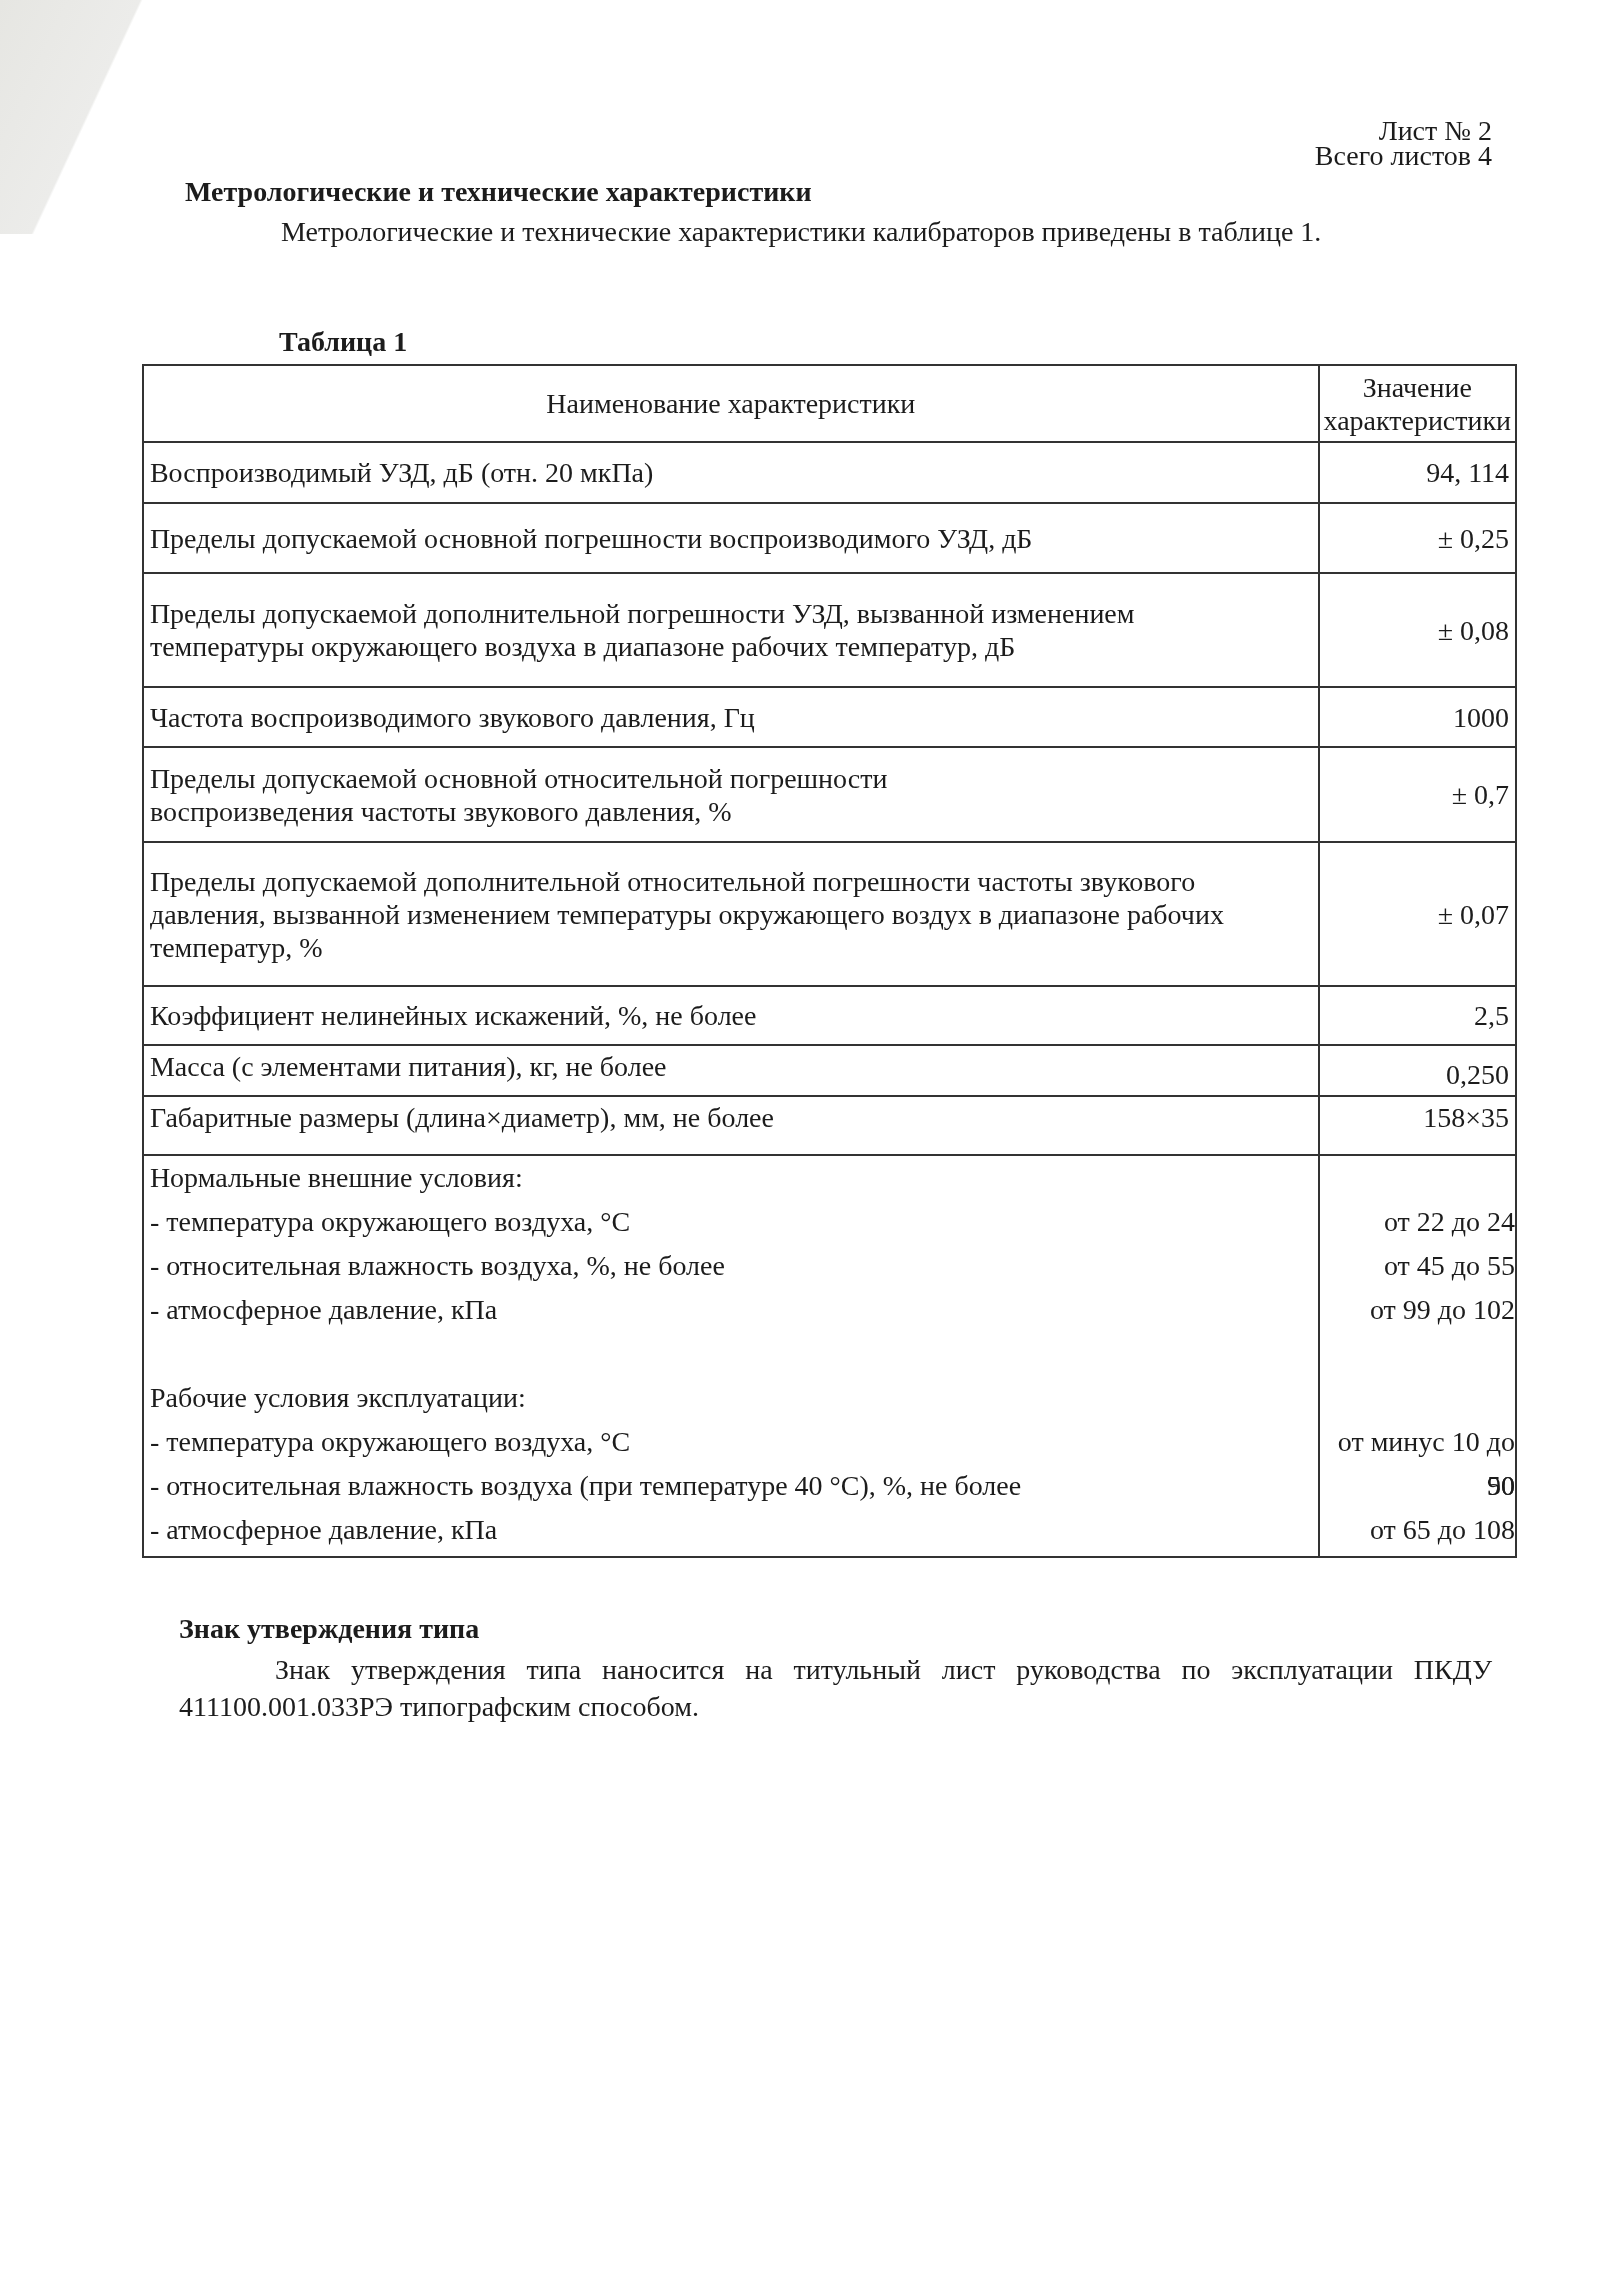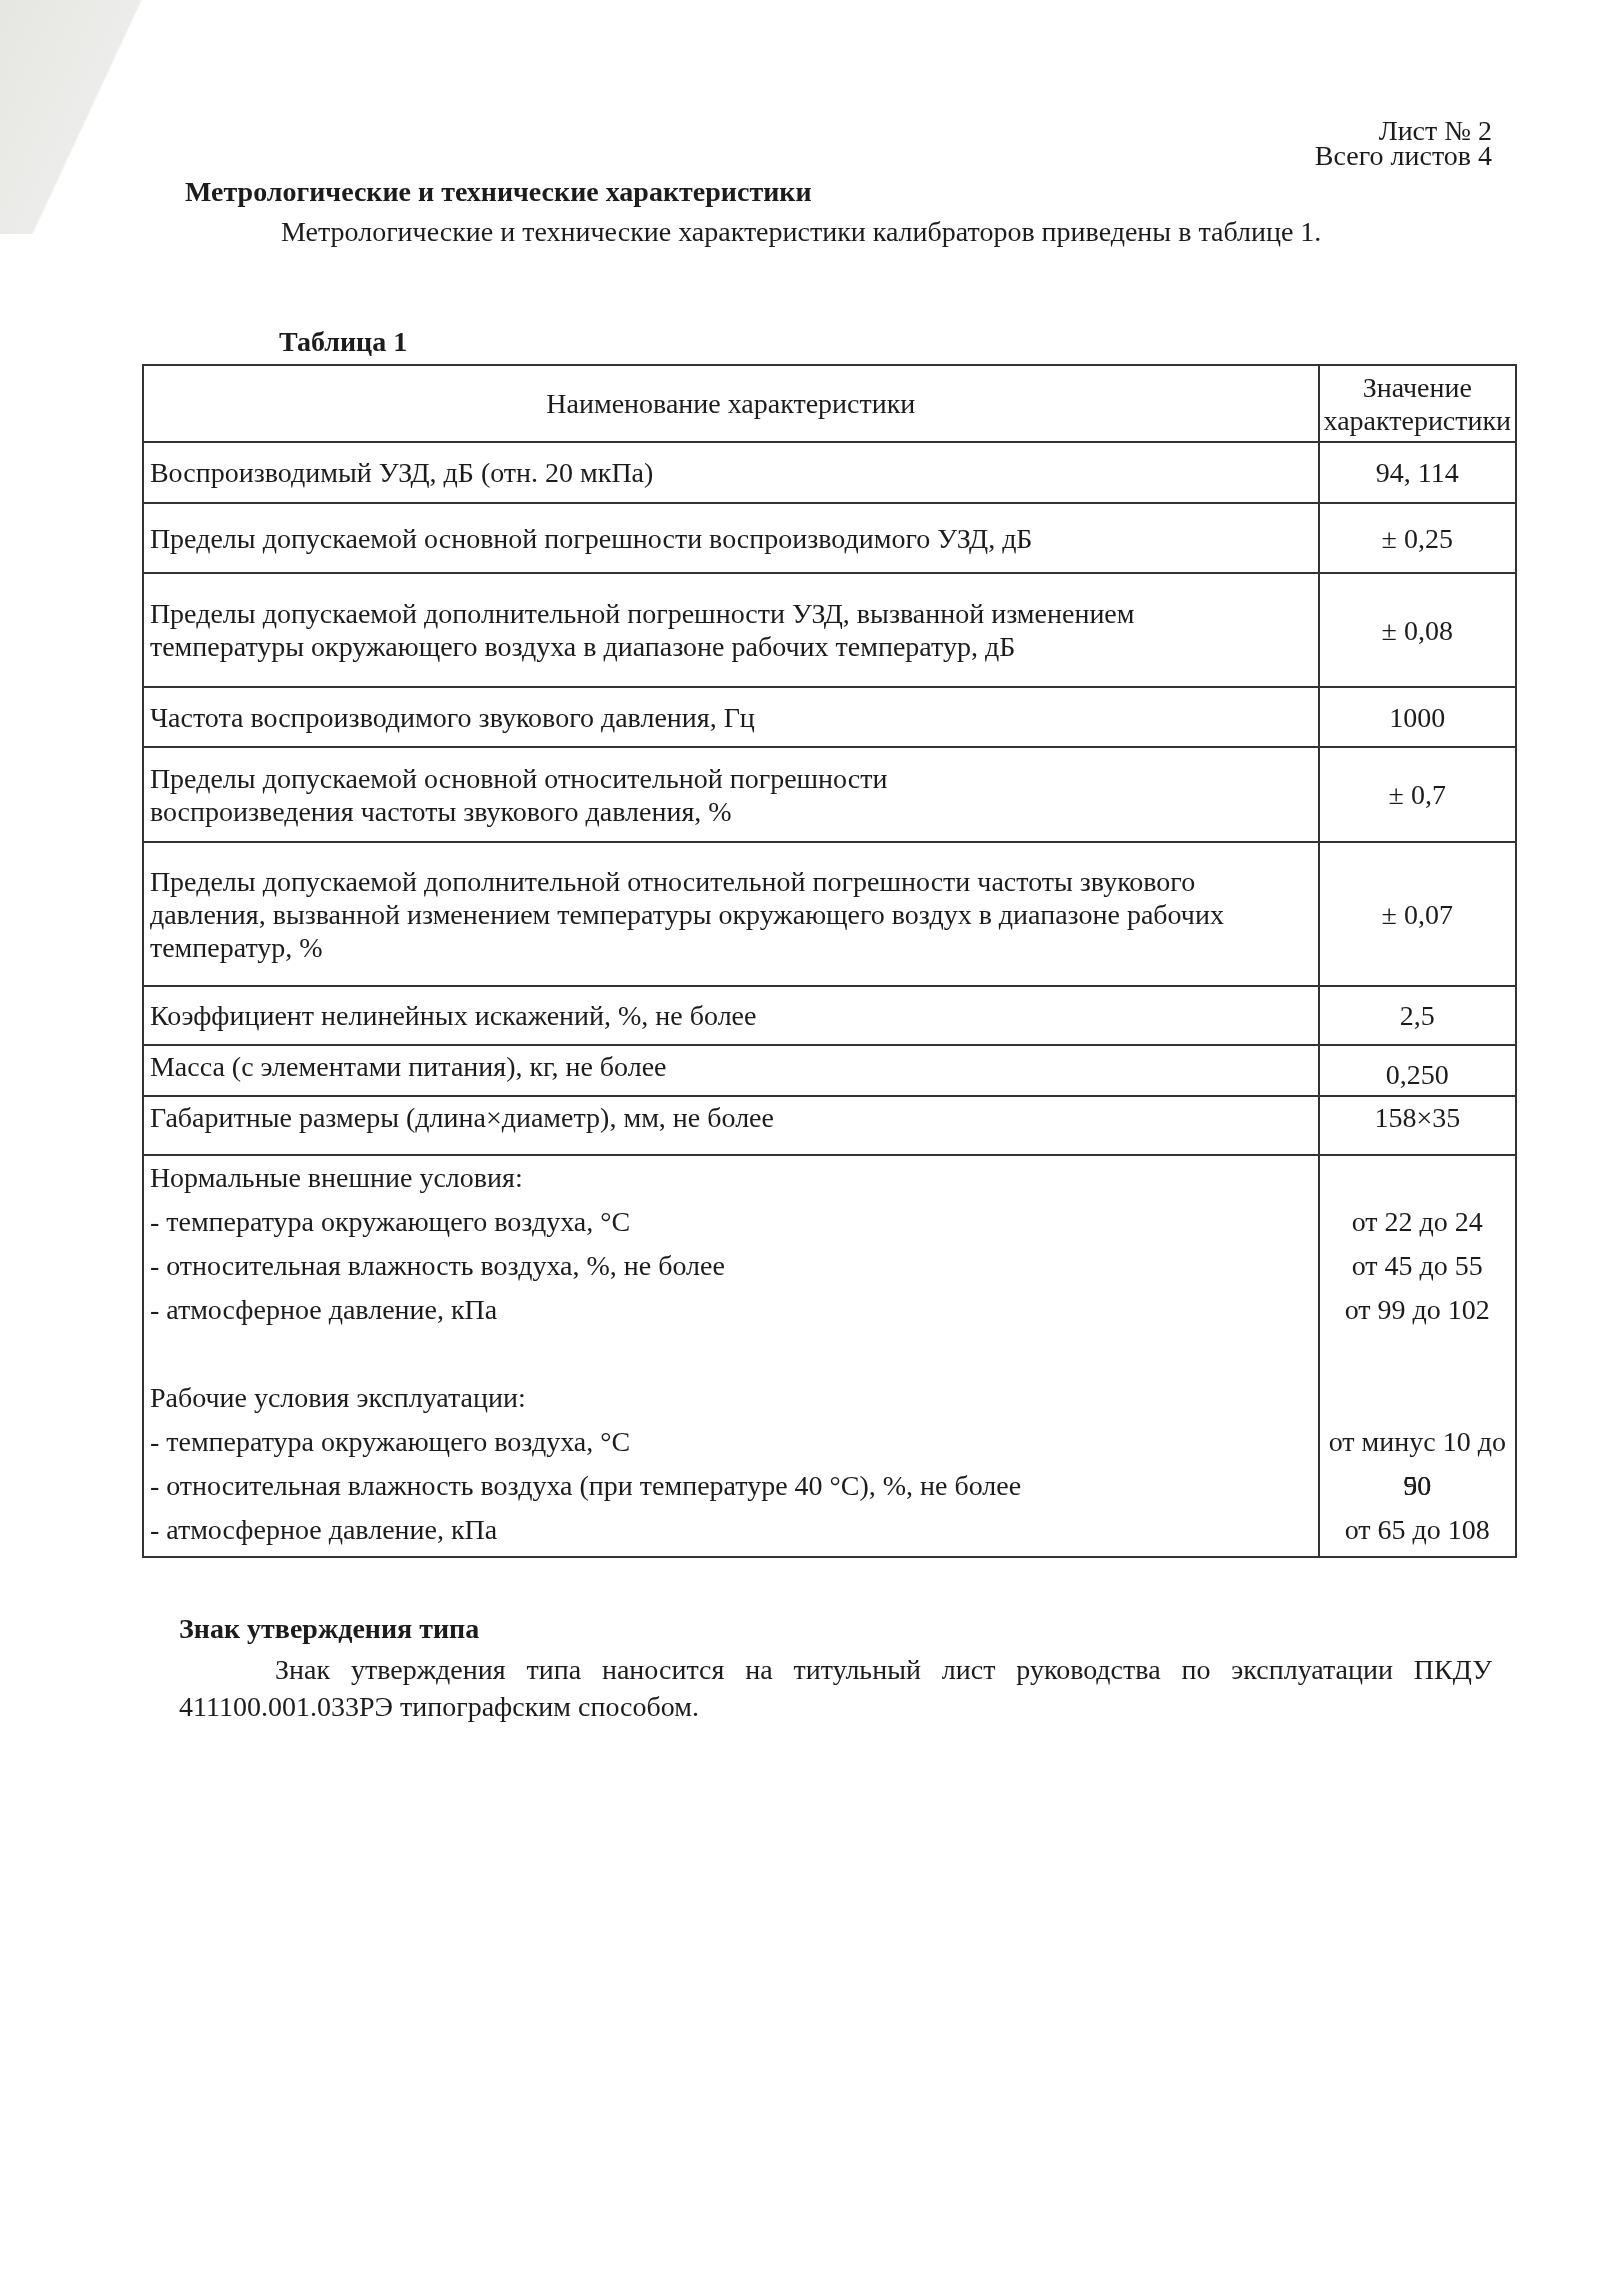--- a/index.html
+++ b/index.html
@@ -10,21 +10,21 @@
   .abs { position:absolute; white-space:nowrap; line-height:1; }
   .sheet-no { right:131px; top:117px; }
   .sheet-total { right:131px; top:142px; }
   .heading { left:185px; top:178px; font-weight:bold; }
   .para { left:185px; width:1307px; font-size:28px; line-height:37px; text-align:justify; text-align-last:auto; white-space:normal; }
   .p1 { top:213px; text-indent:96px; }
   .table-caption { left:279px; top:328px;font-weight:bold; }
   table { position:absolute; left:142px; top:364px; width:1375px; border-collapse:collapse; }
   td { border:2px solid #333; padding:0 5.9px; vertical-align:middle; line-height:33px; font-size:28px; }
   td.name { width:1104px;margin-top:31px; }
-  td.val { text-align:center; }
+  td.val { text-align:right; }
   th { border:2px solid #333; font-weight:normal; line-height:33px; font-size:28px; padding:0 3.9px; }
   .cond-line { height:44px; line-height:44px; }
   .footer-heading { left:179px; top:1615px; font-weight:bold; }
   .p2 { top:1651px; left:179px; width:1313px; text-indent:96px; }
 </style>
 </head>
 <body>
 
 <div class="fold"></div>
 

